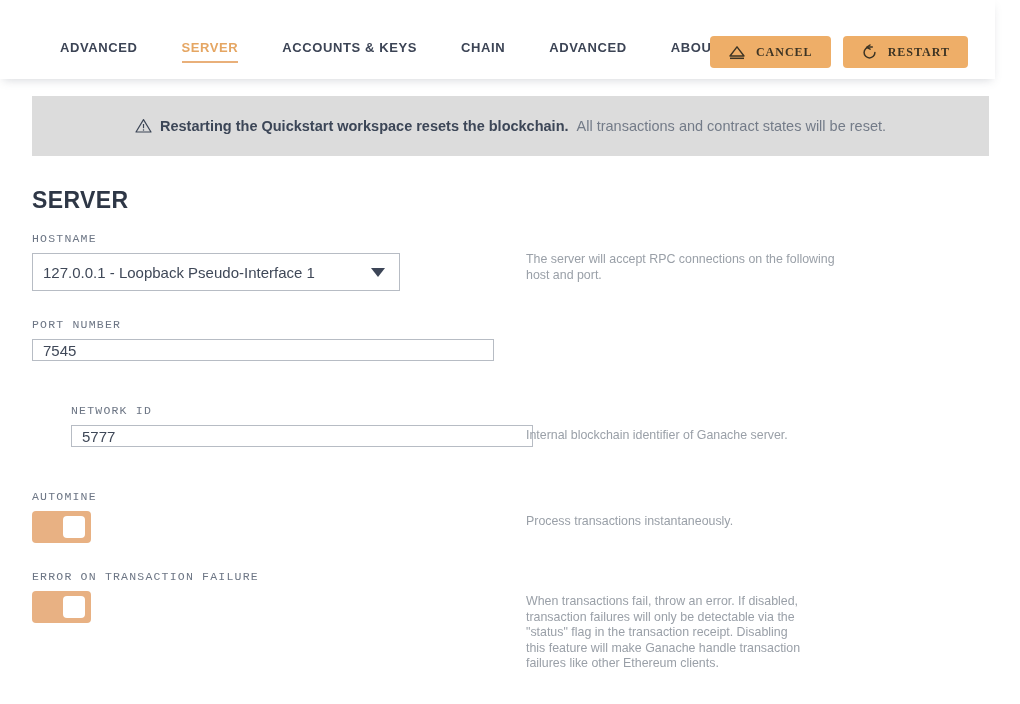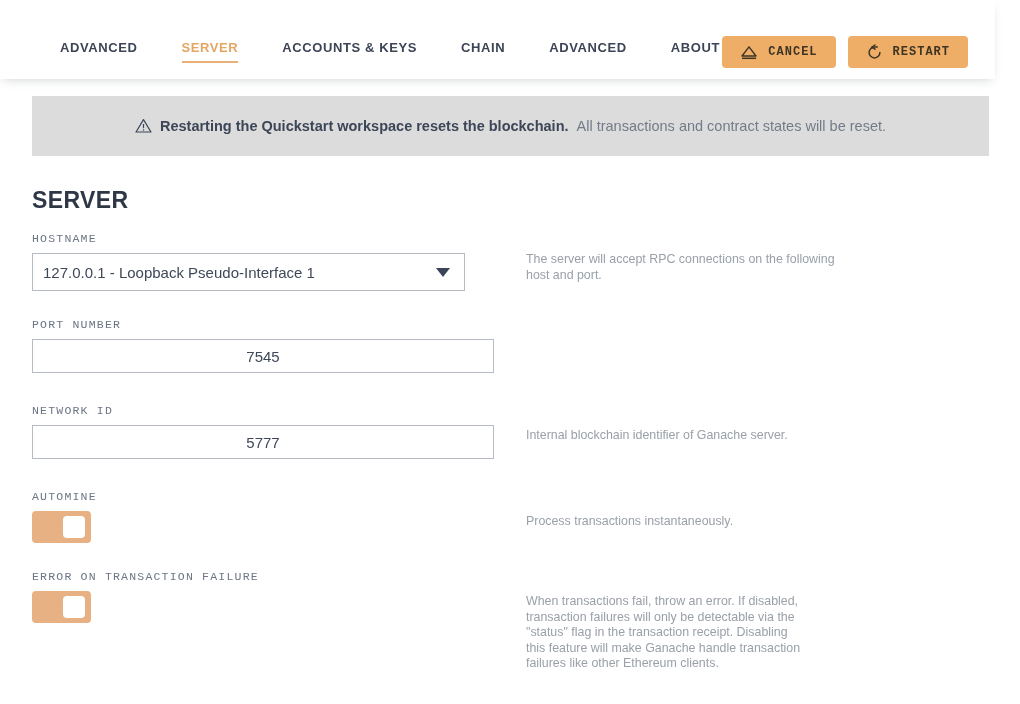--- a/index.html
+++ b/index.html
@@ -56,21 +56,21 @@
     display: flex;
     align-items: center;
     justify-content: center;
     gap: 10px;
     height: 32px;
     padding: 0 18px;
     background: #eeae68;
     border: none;
     border-radius: 4px;
     color: #3d3424;
-    font-family: Liberation Mono, monospace;
+    font-family: Liberation Serif, serif;
     font-size: 12px;
     font-weight: 700;
     letter-spacing: 1px;
     cursor: pointer;
   }
   .btn svg { display: block; }
   .btn-label { line-height: 12px; }
 
   
   .banner {
@@ -124,33 +124,32 @@
     font-family: Liberation Mono, monospace;
     font-size: 11.5px;
     letter-spacing: 1.2px;
     color: #6d7685;
     margin-bottom: 8px;
     text-transform: uppercase;
   }
 
   .input-box {
     width: 462px;
-    height: 34px;
+    height: 22px;
     border: 1px solid #b7bcc4;
     background: #ffffff;
     display: flex;
     align-items: center;
     padding: 0 10px;
     font-size: 15px;
     color: #3f4858;
     cursor: text;
-    justify-content: center;
   }
   .select-box {
-    width: 433px;
+    width: 368px;
     height: 38px;
     border: 1px solid #b7bcc4;
     background: #ffffff;
     display: flex;
     align-items: center;
     justify-content: space-between;
     padding: 0 14px 0 10px;
     font-size: 15px;
     color: #3f4858;
     cursor: pointer;
@@ -252,21 +251,21 @@
     </div>
   </div>
 
   <div class="row" style="top:86px;">
     <div class="field-label">PORT NUMBER</div>
     <div class="input-box">
       <span>7545</span>
     </div>
   </div>
 
-  <div class="row" style="top:172px;">
+  <div class="row" style="top:172px;margin-left:39px;">
     <div class="field-label">NETWORK ID</div>
     <div class="input-box">
       <span>5777</span>
     </div>
   </div>
 
   <div class="row" style="top:258px;">
     <div class="field-label">AUTOMINE</div>
     <div class="toggle">
       <span class="knob"></span>

